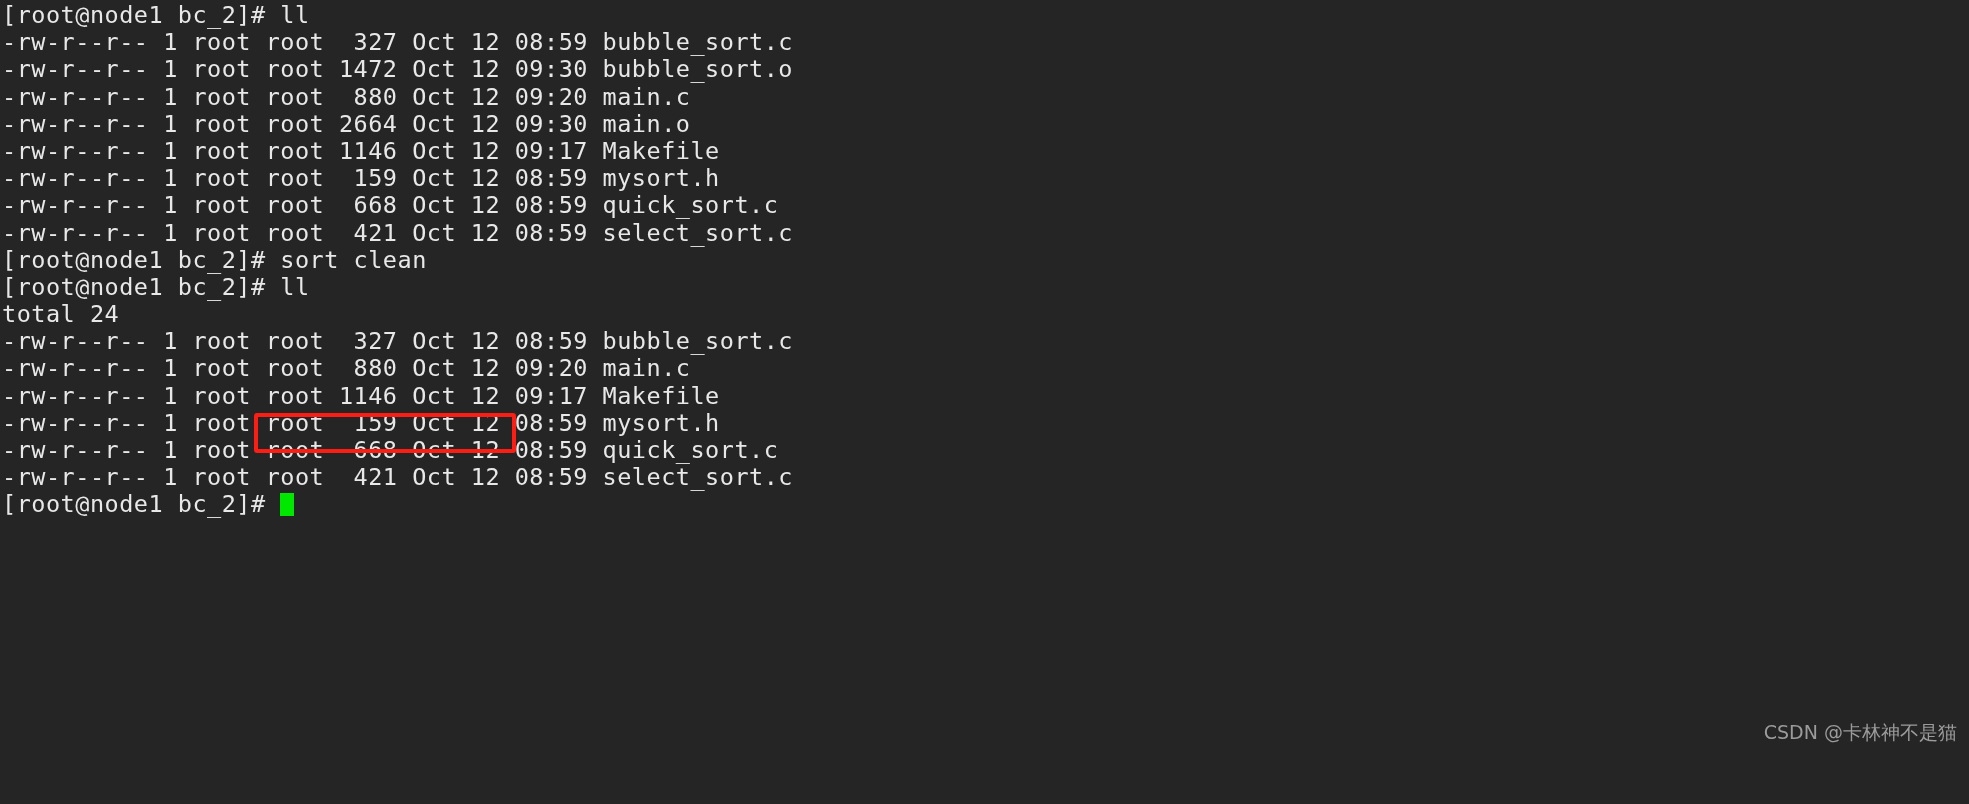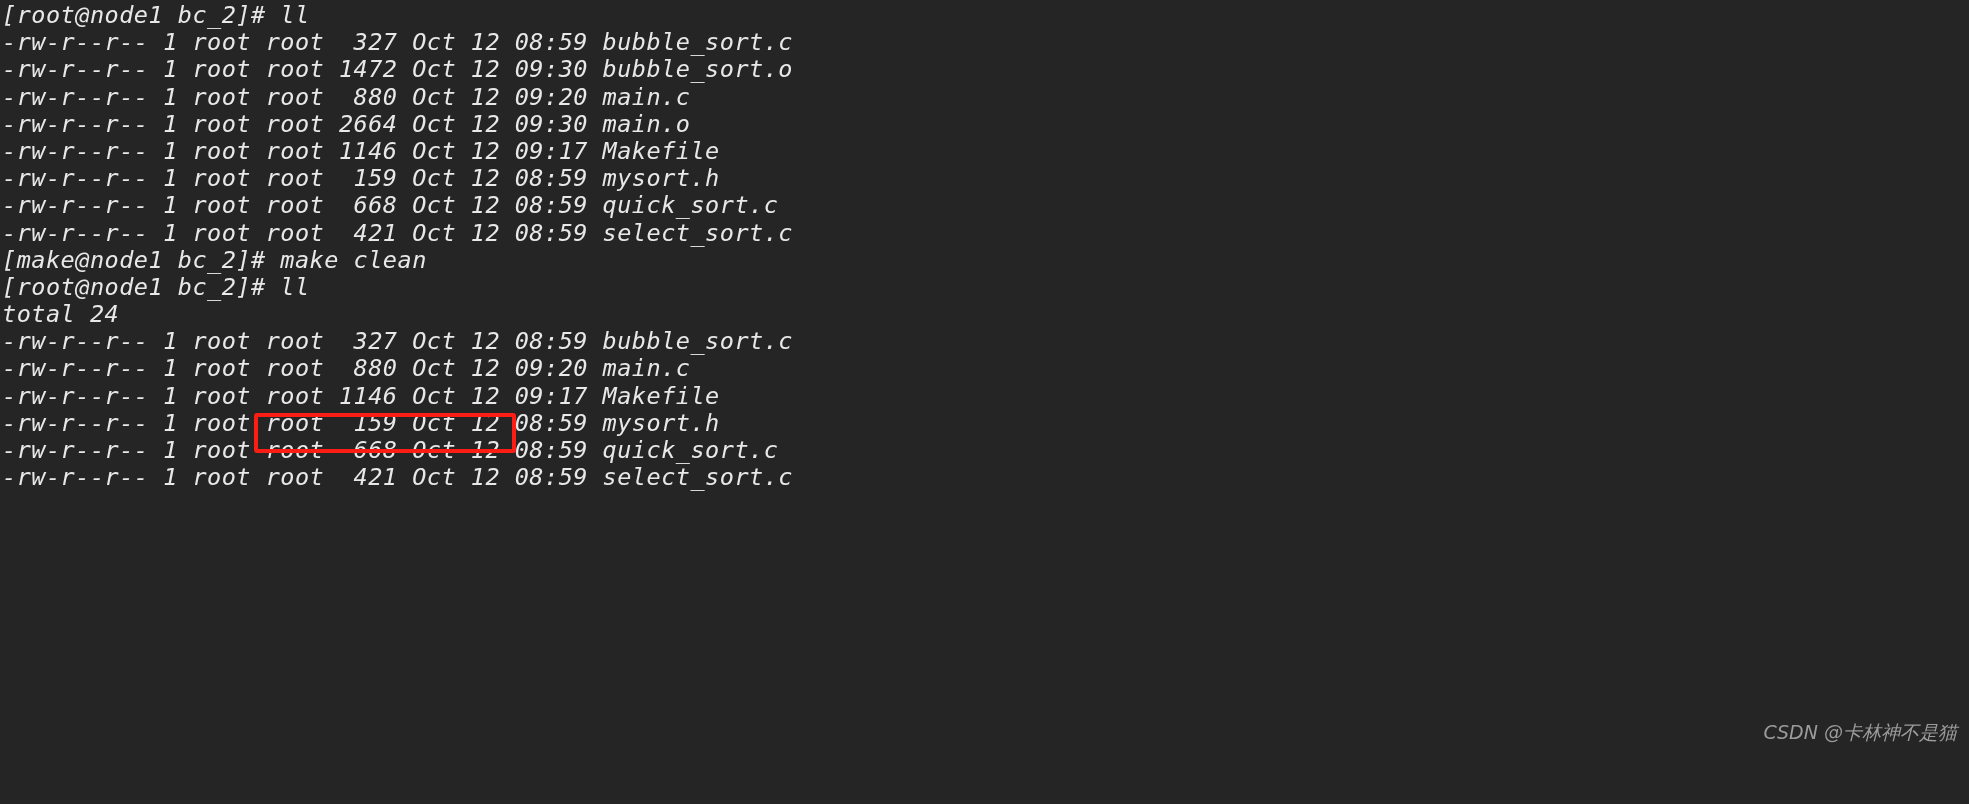--- a/index.html
+++ b/index.html
@@ -14,21 +14,20 @@
     font-family: "DejaVu Sans Mono", "Liberation Mono", monospace;
   }
 
   #terminal {
     position: relative;
     width: 1969px;
     height: 752px;
     background: #252525;
     box-sizing: border-box;
     padding: 2px 0 0 2px;
-    font-style: italic;
   }
 
   .line {
     position: relative;
     height: 27.2px;
     line-height: 27.2px;
     font-size: 23.5px;
     letter-spacing: 0.5px;
     color: #e8e8e8;
     white-space: pre;
@@ -77,29 +76,30 @@
   <div>
     <div class="line">[root@node1 bc_2]# ll</div>
     <div class="line">-rw-r--r-- 1 root root  327 Oct 12 08:59 bubble_sort.c</div>
     <div class="line">-rw-r--r-- 1 root root 1472 Oct 12 09:30 bubble_sort.o</div>
     <div class="line">-rw-r--r-- 1 root root  880 Oct 12 09:20 main.c</div>
     <div class="line">-rw-r--r-- 1 root root 2664 Oct 12 09:30 main.o</div>
     <div class="line">-rw-r--r-- 1 root root 1146 Oct 12 09:17 Makefile</div>
     <div class="line">-rw-r--r-- 1 root root  159 Oct 12 08:59 mysort.h</div>
     <div class="line">-rw-r--r-- 1 root root  668 Oct 12 08:59 quick_sort.c</div>
     <div class="line">-rw-r--r-- 1 root root  421 Oct 12 08:59 select_sort.c</div>
-    <div class="line">[make@node1 bc_2]# make clean</div>
+    <div class="line">[root@node1 bc_2]# sort clean</div>
     <div class="line">[root@node1 bc_2]# ll</div>
     <div class="line">total 24</div>
     <div class="line">-rw-r--r-- 1 root root  327 Oct 12 08:59 bubble_sort.c</div>
     <div class="line">-rw-r--r-- 1 root root  880 Oct 12 09:20 main.c</div>
     <div class="line">-rw-r--r-- 1 root root 1146 Oct 12 09:17 Makefile</div>
     <div class="line">-rw-r--r-- 1 root root  159 Oct 12 08:59 mysort.h</div>
     <div class="line">-rw-r--r-- 1 root root  668 Oct 12 08:59 quick_sort.c</div>
     <div class="line">-rw-r--r-- 1 root root  421 Oct 12 08:59 select_sort.c</div>
 
+    <div class="line"><span>[root@node1 bc_2]# </span><span class="cursor"></span></div>
   </div>
 
   <div class="highlight-box"></div>
 
   <div class="watermark">CSDN @卡林神不是猫</div>
 
 </div>
 
 </body></html>

